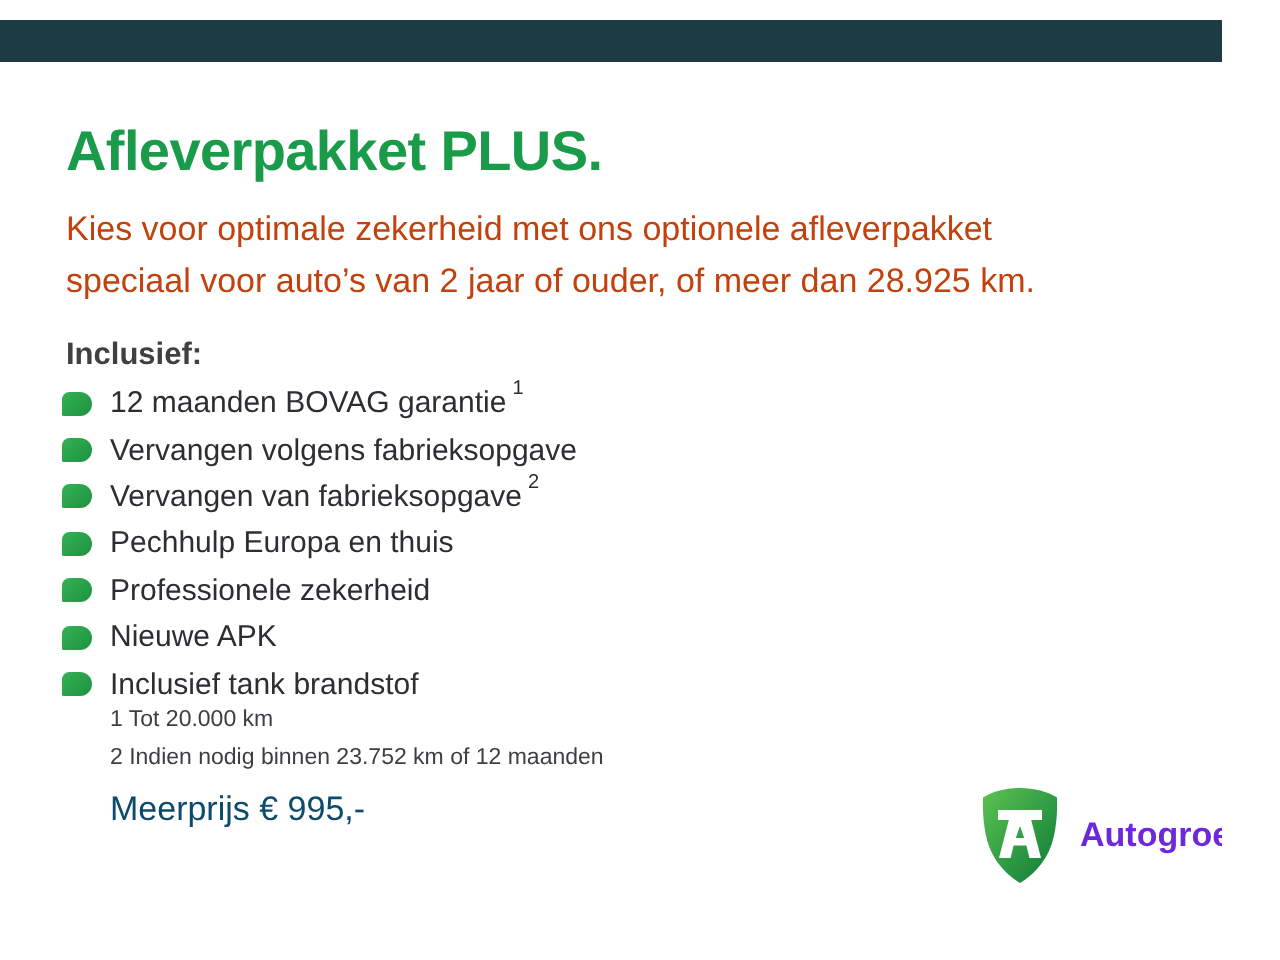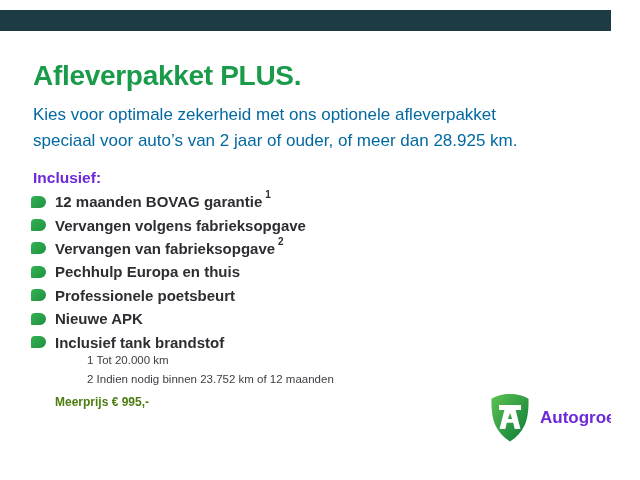--- a/index.html
+++ b/index.html
@@ -2,31 +2,31 @@
 <html><head>
 <meta charset="utf-8">
 <style>
   html,body{margin:0;padding:0;background:#fff;}
   #page{position:relative;width:611px;height:480px;background:#ffffff;overflow:hidden;
         font-family:"Liberation Sans",sans-serif;}
   .topbar{position:absolute;left:0;top:10px;width:640px;height:21px;background:#1c3b42;}
   .title{position:absolute;left:33px;top:60px;font-size:28px;font-weight:700;
          color:#1a9b4a;letter-spacing:-0.3px;}
   .intro{position:absolute;left:33px;top:102px;width:560px;font-size:17px;line-height:26px;
-         color:#0369a1;}
-  .included-label{position:absolute;left:33px;top:169px;font-size:15.5px;font-weight:700;color:#6d28d9;}
+         color:#c2410c;}
+  .included-label{position:absolute;left:33px;top:169px;font-size:15.5px;font-weight:700;color:#404040;}
   .list{position:absolute;left:31px;top:190px;width:420px;}
   .list-item{display:flex;align-items:center;height:23.4px;}
   .bullet{width:15px;height:12px;margin-right:9px;flex:0 0 15px;
           background:linear-gradient(135deg,#35b254,#1d9140);
           border-radius:5px 8px 8px 1px;}
-  .item-label{font-size:15px;color:#2c2e32;font-weight:bold;}
+  .item-label{font-size:15px;color:#2c2e32;}
   .sup{font-size:10px;color:#2c2e32;vertical-align:top;position:relative;top:-4px;margin-left:3px;}
-  .footnotes{position:absolute;left:55px;top:351px;font-size:11.5px;line-height:19px;color:#3c3e42;margin-left:32px;}
-  .price{position:absolute;left:55px;top:395px;font-size:12px;font-weight:700;color:#4d7c0f;}
+  .footnotes{position:absolute;left:55px;top:351px;font-size:11.5px;line-height:19px;color:#3c3e42;}
+  .price{position:absolute;left:55px;top:395px;font-size:17px;font-weight:400;color:#0c4a6e;}
   .logo{position:absolute;left:487px;top:392px;display:flex;align-items:center;}
   .shield{width:46px;height:52px;}
   .logo-text{margin-left:7px;font-size:17px;line-height:20.5px;font-weight:700;color:#6d28d9;}
 </style>
 </head>
 <body>
 
 <div id="page">
 
   <div class="topbar"></div>
@@ -52,21 +52,21 @@
     <div class="list-item">
       <span class="bullet"></span>
       <span class="item-label"><span>Vervangen van fabrieksopgave</span><span class="sup">2</span></span>
     </div>
     <div class="list-item">
       <span class="bullet"></span>
       <span class="item-label"><span>Pechhulp Europa en thuis</span><span class="sup"></span></span>
     </div>
     <div class="list-item">
       <span class="bullet"></span>
-      <span class="item-label"><span>Professionele poetsbeurt</span><span class="sup"></span></span>
+      <span class="item-label"><span>Professionele zekerheid</span><span class="sup"></span></span>
     </div>
     <div class="list-item">
       <span class="bullet"></span>
       <span class="item-label"><span>Nieuwe APK</span><span class="sup"></span></span>
     </div>
     <div class="list-item">
       <span class="bullet"></span>
       <span class="item-label"><span>Inclusief tank brandstof</span><span class="sup"></span></span>
     </div>
   </div>

